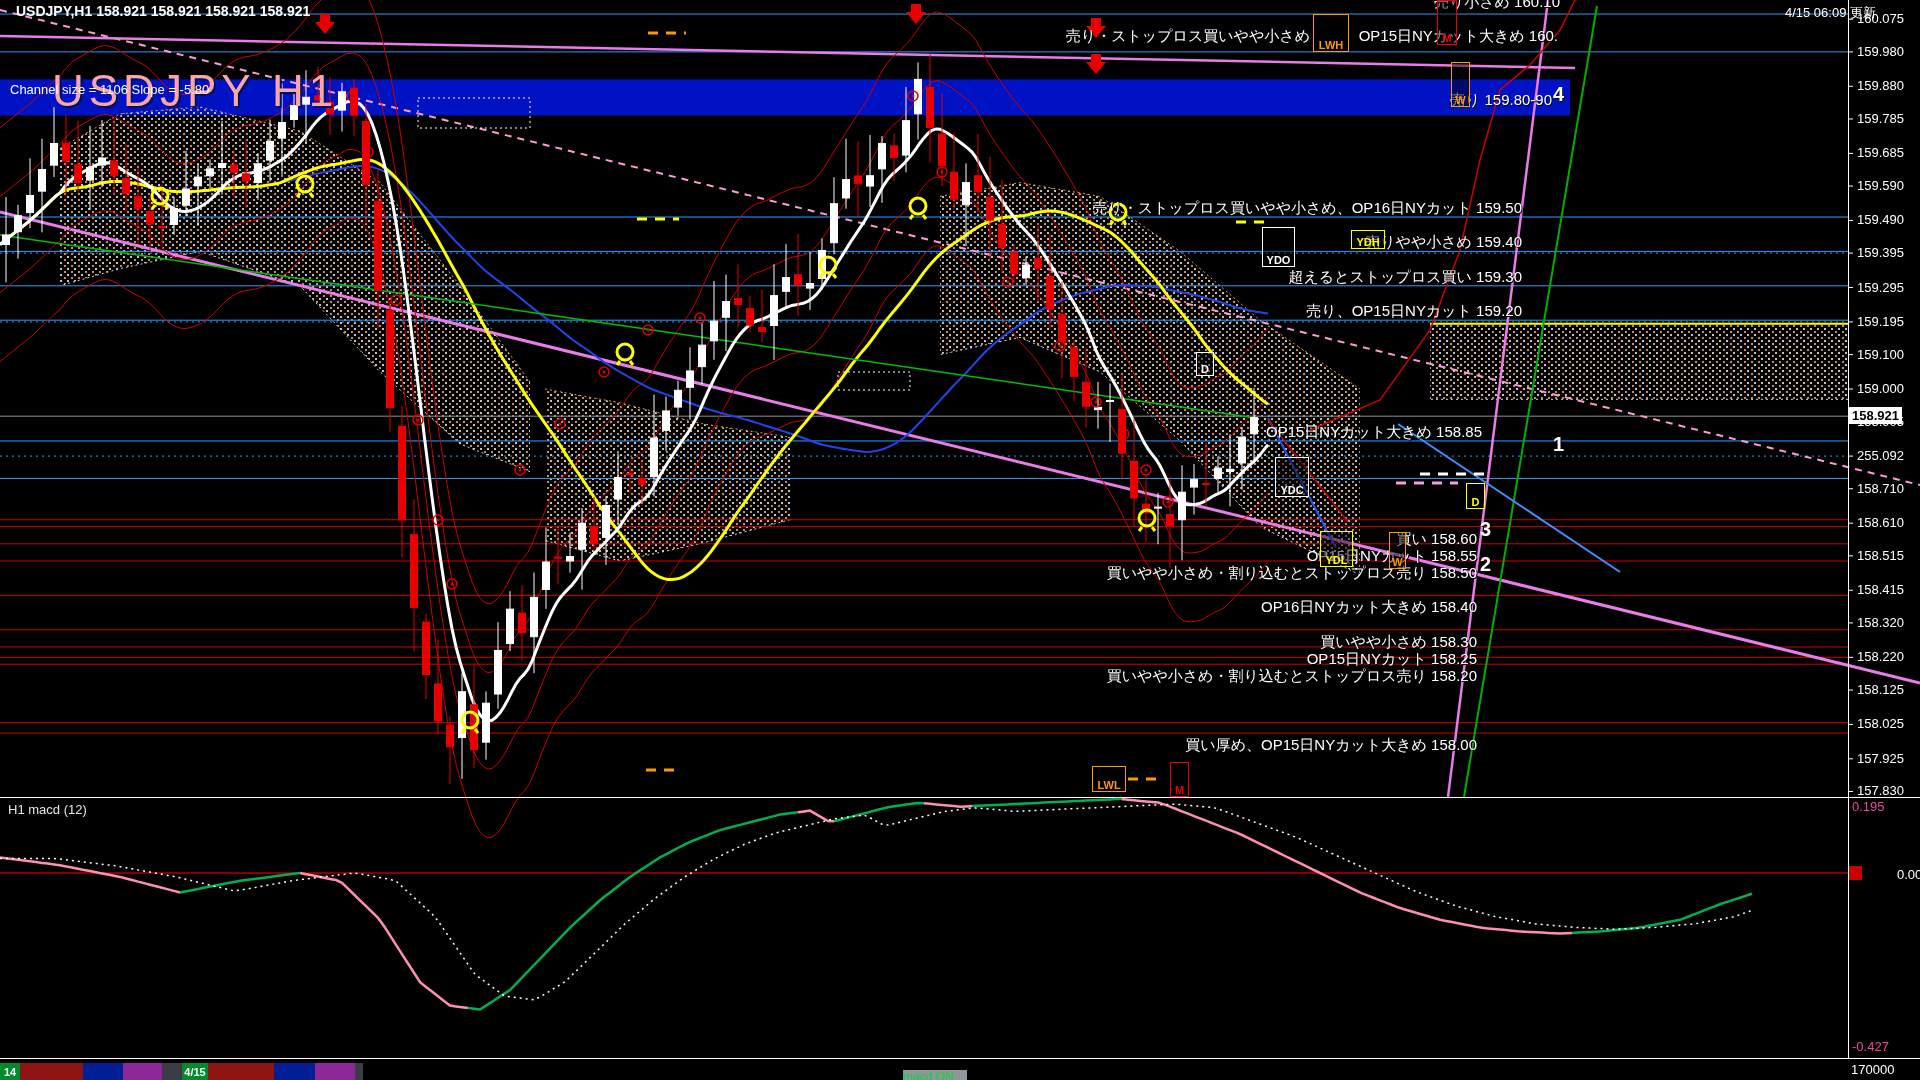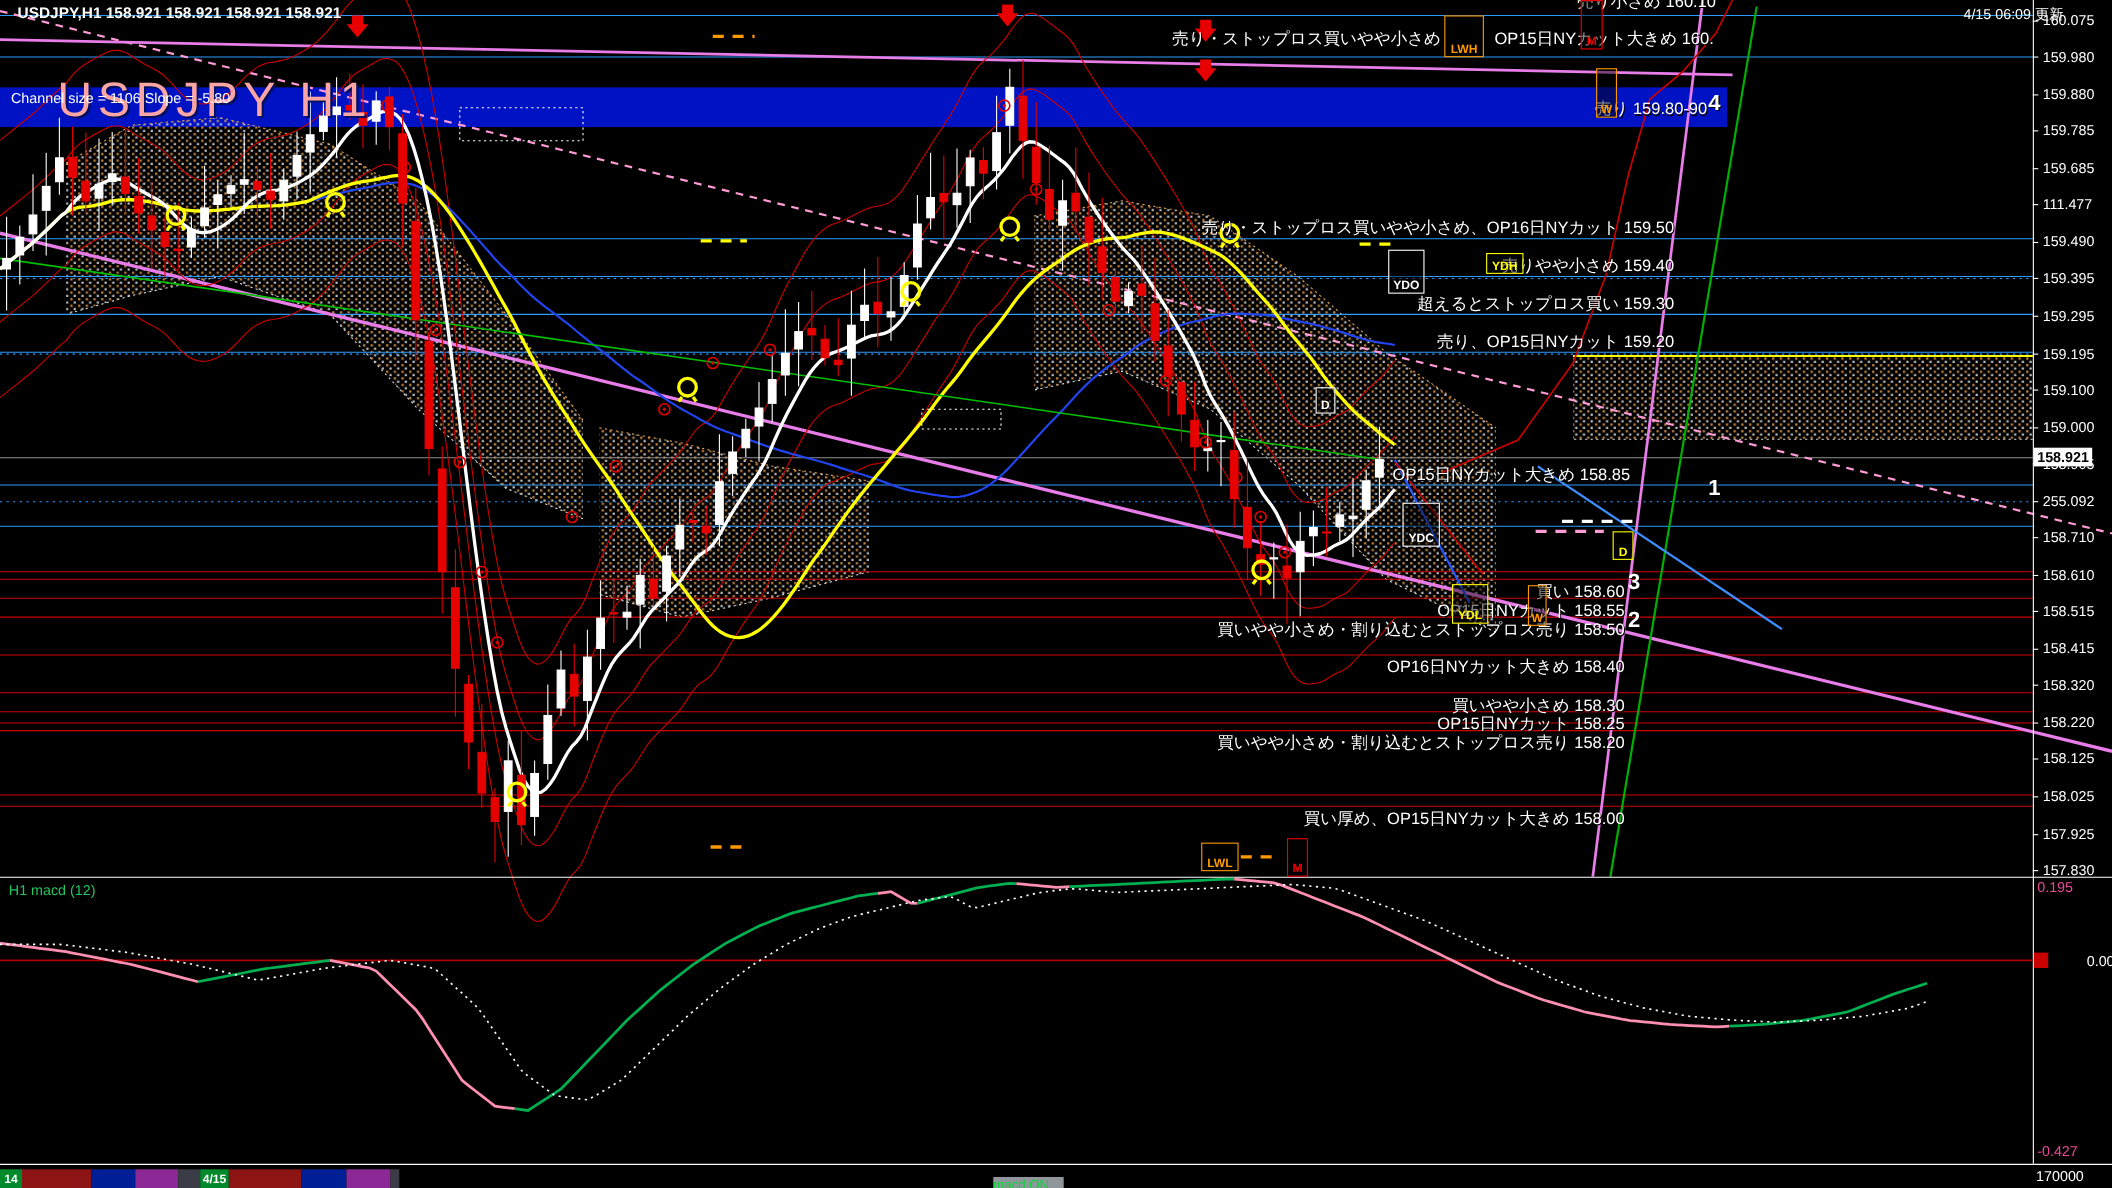--- a/index.html
+++ b/index.html
@@ -14,21 +14,21 @@
   .tagbox{position:absolute;border:1px solid;display:flex;align-items:flex-end;justify-content:center;
           font-size:11px;font-weight:bold;line-height:12px;z-index:6;background:rgba(0,0,0,.45);}
   .plabel{position:absolute;left:1857px;color:#fff;font-size:13px;line-height:14px;z-index:5;}
   #header-symbol{left:16px;top:3px;color:#fff;font-size:14px;font-weight:bold;z-index:8;}
   #header-channel{left:10px;top:82px;color:#fff;font-size:13px;z-index:8;}
   #watermark{left:52px;top:66px;color:#fca5a5;font-size:44px;font-weight:normal;letter-spacing:5px;
              z-index:7;text-shadow:2px 2px 0 #001060;}
   #updated{right:44px;top:4px;color:#fff;font-size:13px;z-index:8;}
   #cur-price{position:absolute;left:1849px;top:407px;background:#fff;color:#000;font-size:13px;
              font-weight:bold;padding:1px 3px;z-index:9;}
-  #macd-title{left:8px;top:802px;color:#22c55e;font-size:13px;z-index:6;}
+  #macd-title{left:8px;top:802px;color:#e5e5e5;font-size:13px;z-index:6;}
   .mlabel{position:absolute;left:1852px;color:#ec4899;font-size:13px;z-index:6;}
   #macd-zero-wrap{position:absolute;left:1849px;top:865px;z-index:6;}
   #macd-zero-wrap .red-sq{position:absolute;left:0;top:1px;width:13px;height:14px;background:#c80000;}
   #macd-zero-wrap .zl{position:relative;color:#fff;font-size:13px;margin-left:48px;}
   #bottom-bar{position:absolute;left:0;top:1063px;width:1920px;height:17px;background:#000;z-index:8;
               display:flex;}
   .bseg{height:17px;display:flex;align-items:center;justify-content:center;
         color:#fff;font-size:11px;font-weight:bold;}
   #macd-btn{position:absolute;left:903px;top:1070px;width:64px;height:15px;background:#8f969c;
             color:#00dd30;font-size:12px;line-height:15px;z-index:9;text-decoration:underline;}
@@ -448,21 +448,21 @@
   <div id="header-channel" class="abs">Channel size = 1106 Slope = -5.80</div>
   <div id="watermark" class="abs">USDJPY H1</div>
   <div id="updated" class="abs">4/15 06:09 更新</div>
 
   <div id="price-axis">
       <div class="plabel" style="top: 12.2px;">160.075</div>
       <div class="plabel" style="top: 44.88px;">159.980</div>
       <div class="plabel" style="top: 79.28px;">159.880</div>
       <div class="plabel" style="top: 111.96px;">159.785</div>
       <div class="plabel" style="top: 146.36px;">159.685</div>
-      <div class="plabel" style="top: 179.04px;">111.477</div>
+      <div class="plabel" style="top: 179.04px;">159.590</div>
       <div class="plabel" style="top: 213.44px;">159.490</div>
       <div class="plabel" style="top: 246.12px;">159.395</div>
       <div class="plabel" style="top: 280.52px;">159.295</div>
       <div class="plabel" style="top: 314.92px;">159.195</div>
       <div class="plabel" style="top: 347.6px;">159.100</div>
       <div class="plabel" style="top: 382px;">159.000</div>
       <div class="plabel" style="top: 414.68px;">158.905</div>
       <div class="plabel" style="top: 449.08px;">255.092</div>
       <div class="plabel" style="top: 481.76px;">158.710</div>
       <div class="plabel" style="top: 516.16px;">158.610</div>

